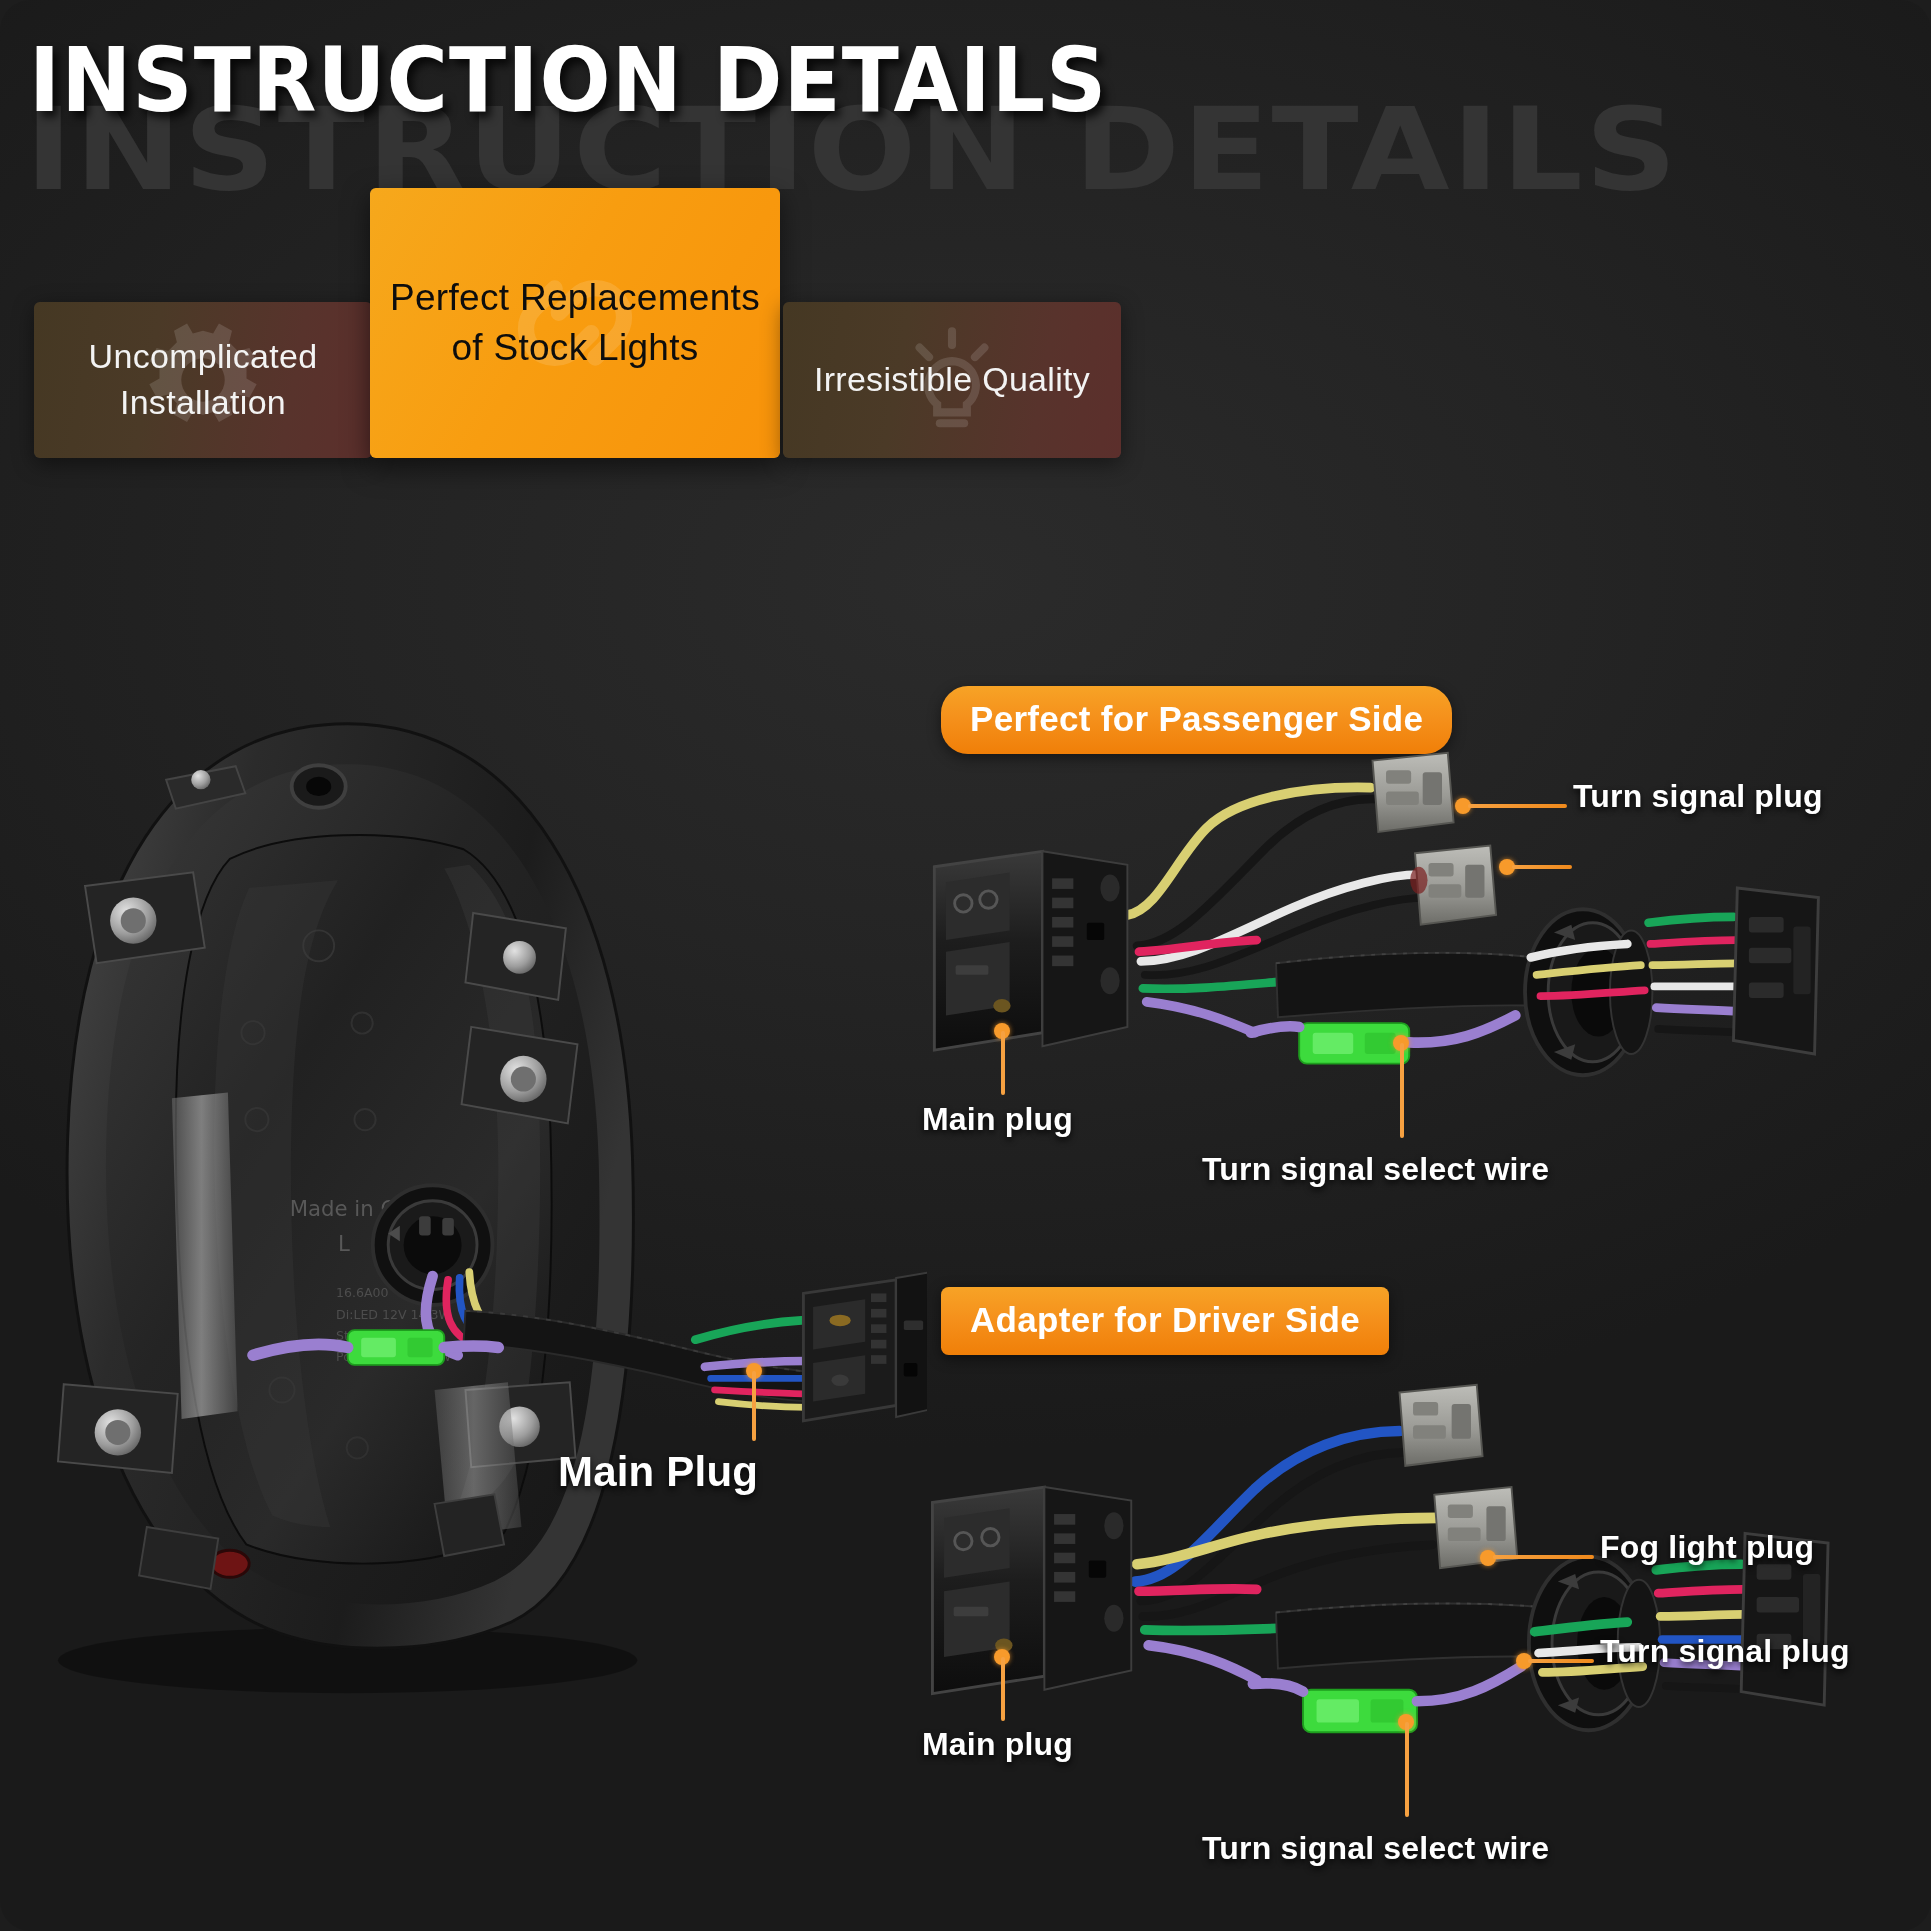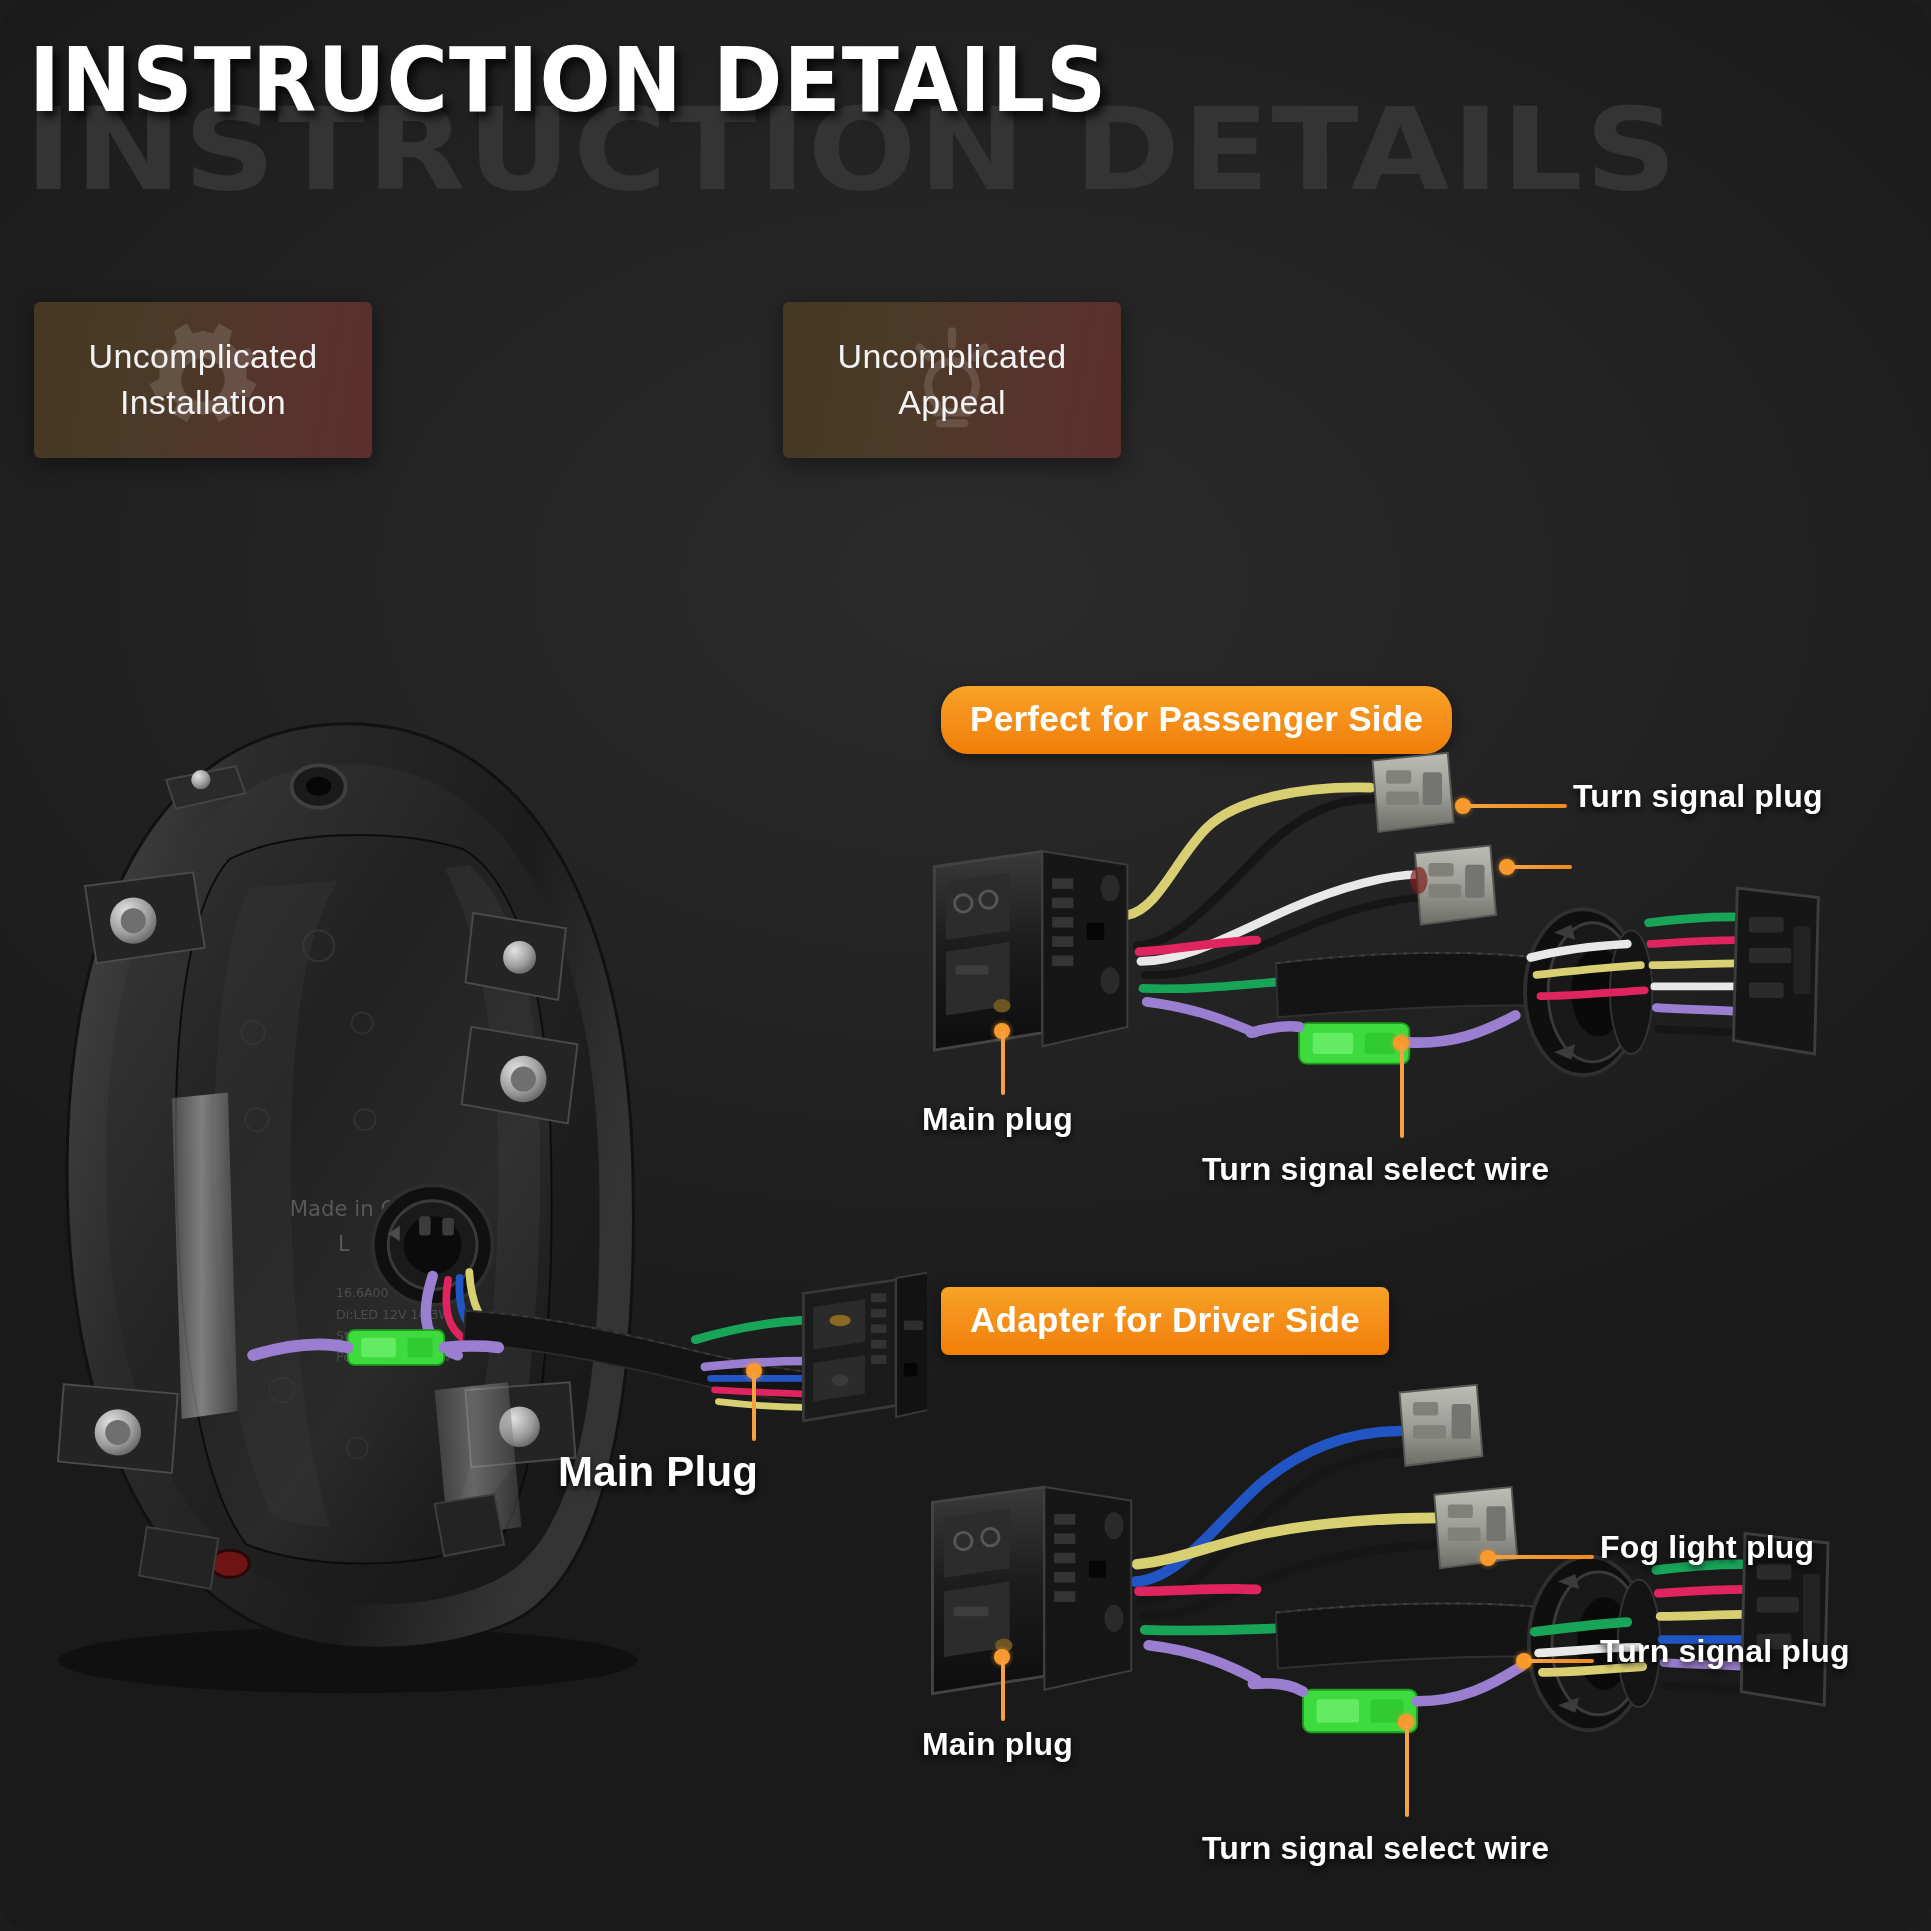--- a/index.html
+++ b/index.html
@@ -155,33 +155,45 @@
       <svg class="wm" width="145" height="145" viewBox="0 0 100 100">
         <path fill="#ffffff" d="M50 16l7 2 4-7 9 5-2 8 6 6 8-2 5 9-7 4 0 8 7 4-5 9-8-2-6 6 2 8-9 5-4-7-7 2-7-2-4 7-9-5 2-8-6-6-8 2-5-9 7-4 0-8-7-4 5-9 8 2 6-6-2-8 9-5 4 7z"></path>
         <circle cx="50" cy="50" r="15" fill="#453823"></circle>
       </svg>
       <div class="ctext">
         <div>Uncomplicated</div>
         <div>Installation</div>
       </div>
     </div>
 
+    <div class="card hl" id="card1">
+      <svg class="wm" width="203" height="203" viewBox="0 0 100 100">
+        <g fill="none" stroke="#ffffff" stroke-width="8" stroke-linecap="round">
+          <path d="M40 33 L30 43 a14 14 0 0 0 20 20 L58 55"></path>
+          <path d="M60 67 L70 57 a14 14 0 0 0 -20 -20 L42 45"></path>
+        </g>
+      </svg>
+      <div class="ctext">
+        <div>Perfect Replacements</div>
+        <div>of Stock Lights</div>
+      </div>
+    </div>
 
     <div class="card dark" id="card2">
       <svg class="wm" width="135" height="135" viewBox="0 0 100 100">
         <g fill="none" stroke="#ffffff" stroke-width="6" stroke-linecap="round">
           <path d="M50 36 a18 18 0 0 0 -11 32 l0 6 l22 0 l0 -6 a18 18 0 0 0 -11 -32z"></path>
           <line x1="50" y1="14" x2="50" y2="24"></line>
           <line x1="26" y1="26" x2="33" y2="33"></line>
           <line x1="74" y1="26" x2="67" y2="33"></line>
           <line x1="41" y1="82" x2="59" y2="82"></line>
         </g>
       </svg>
       <div class="ctext">
-        <div>Uncomplicated Appeal</div>
+        <div>Irresistible Quality</div>
       </div>
     </div>
 
 
   </div>
 
   <svg class="art" style="left:29px; top:714px;" width="898" height="985" viewBox="0 0 930 1020">
     <defs>
       <linearGradient id="shellG" x1="0" y1="0" x2="1" y2="1">
         <stop offset="0%" stop-color="#3a3a3a"></stop>

